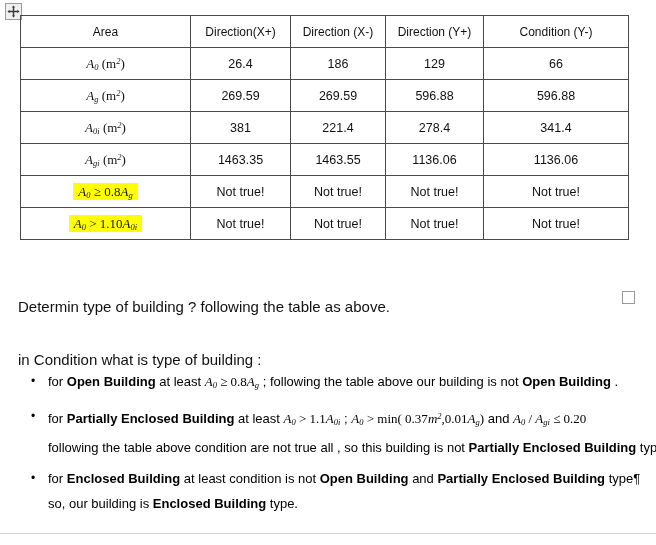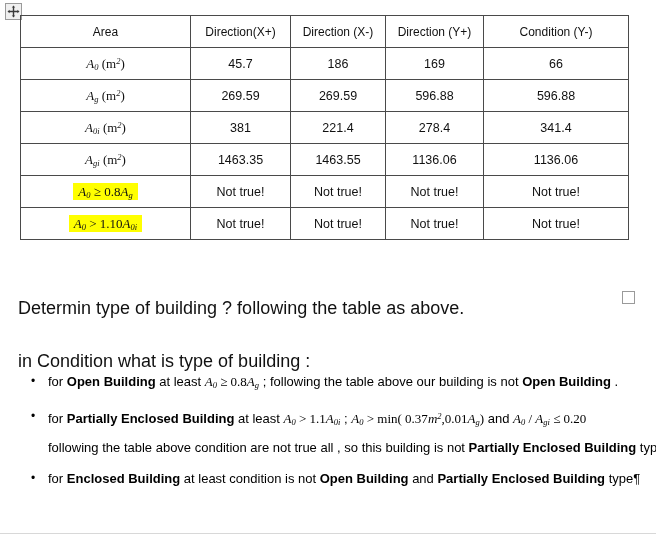--- a/index.html
+++ b/index.html
@@ -89,21 +89,21 @@
     margin-top: 32px;
   }
   .mn {
     font-style: normal;
     text-decoration: underline;
   }
 
   
   .para {
     position: absolute;
-    font-size: 18px;
+    font-size: 15px;
     color: #111;
     white-space: nowrap;
   }
   .p-determine { left: 18px; top: 298px; }
   .p-incond    { left: 18px; top: 351px; }
 
   .bullet-list {
     position: absolute;
     left: 18px;
     top: 369px;
@@ -183,23 +183,23 @@
       <td>Direction(X+)</td>
       <td>Direction (X-)</td>
       <td>Direction (Y+)</td>
       <td>Condition (Y-)</td>
     </tr>
 
     <tr>
       <td>
         <span class="math"><span>A</span><sub>0</sub> <span class="up">(m</span><span style="font-style:italic"></span><sup>2</sup><span class="up">)</span></span>
       </td>
-      <td>45.7</td>
+      <td>26.4</td>
       <td>186</td>
-      <td>169</td>
+      <td>129</td>
       <td>66</td>
     </tr>
 
     <tr>
       <td>
         <span class="math"><span>A</span><sub>g</sub> <span class="up">(m</span><sup>2</sup><span class="up">)</span></span>
       </td>
       <td>269.59</td>
       <td>269.59</td>
       <td>596.88</td>
@@ -259,18 +259,19 @@
     <span>for </span><b>Open Building</b><span> at least </span><span class="m-inline"><span>A</span><sub>0</sub> <span class="up">≥ 0.8</span><span>A</span><sub>g</sub></span><span> ; following the table above our building is not </span><b>Open Building</b><span> .</span>
   </div>
 
   <div class="bullet-item">
     <span>for </span><b>Partially Enclosed Building</b><span> at least </span><span class="m-inline"><span>A</span><sub>0</sub> <span class="up">&gt; 1.1</span><span>A</span><sub>0i</sub></span><span> ; </span><span class="m-inline"><span>A</span><sub>0</sub> <span class="up">&gt; </span><span class="up">min</span><span class="up">( 0.37</span><span>m</span><sup>2</sup><span class="up">,0.01</span><span>A</span><sub>g</sub><span class="up">)</span></span><span>  and  </span><span class="m-inline"><span>A</span><sub>0</sub><span class="up"> / </span><span>A</span><sub>gi</sub> <span class="up">≤ 0.20</span></span>
     <span class="cont"><span>following the table above condition are not true all , so this building is not </span><b>Partially Enclosed Building</b><span> type.</span></span>
   </div>
 
   <div class="bullet-item">
     <span>for </span><b>Enclosed Building</b><span> at least condition is not  </span><b>Open Building</b><span> and </span><b>Partially Enclosed Building</b><span> type¶</span>
+    <span class="cont"><span>so, our building is  </span><b>Enclosed Building</b><span> type.</span></span>
   </div>
 
 </div>
 
 <div class="bottom-rule"></div>
 <div class="bottom-rule2"></div>
 
 </body></html>

